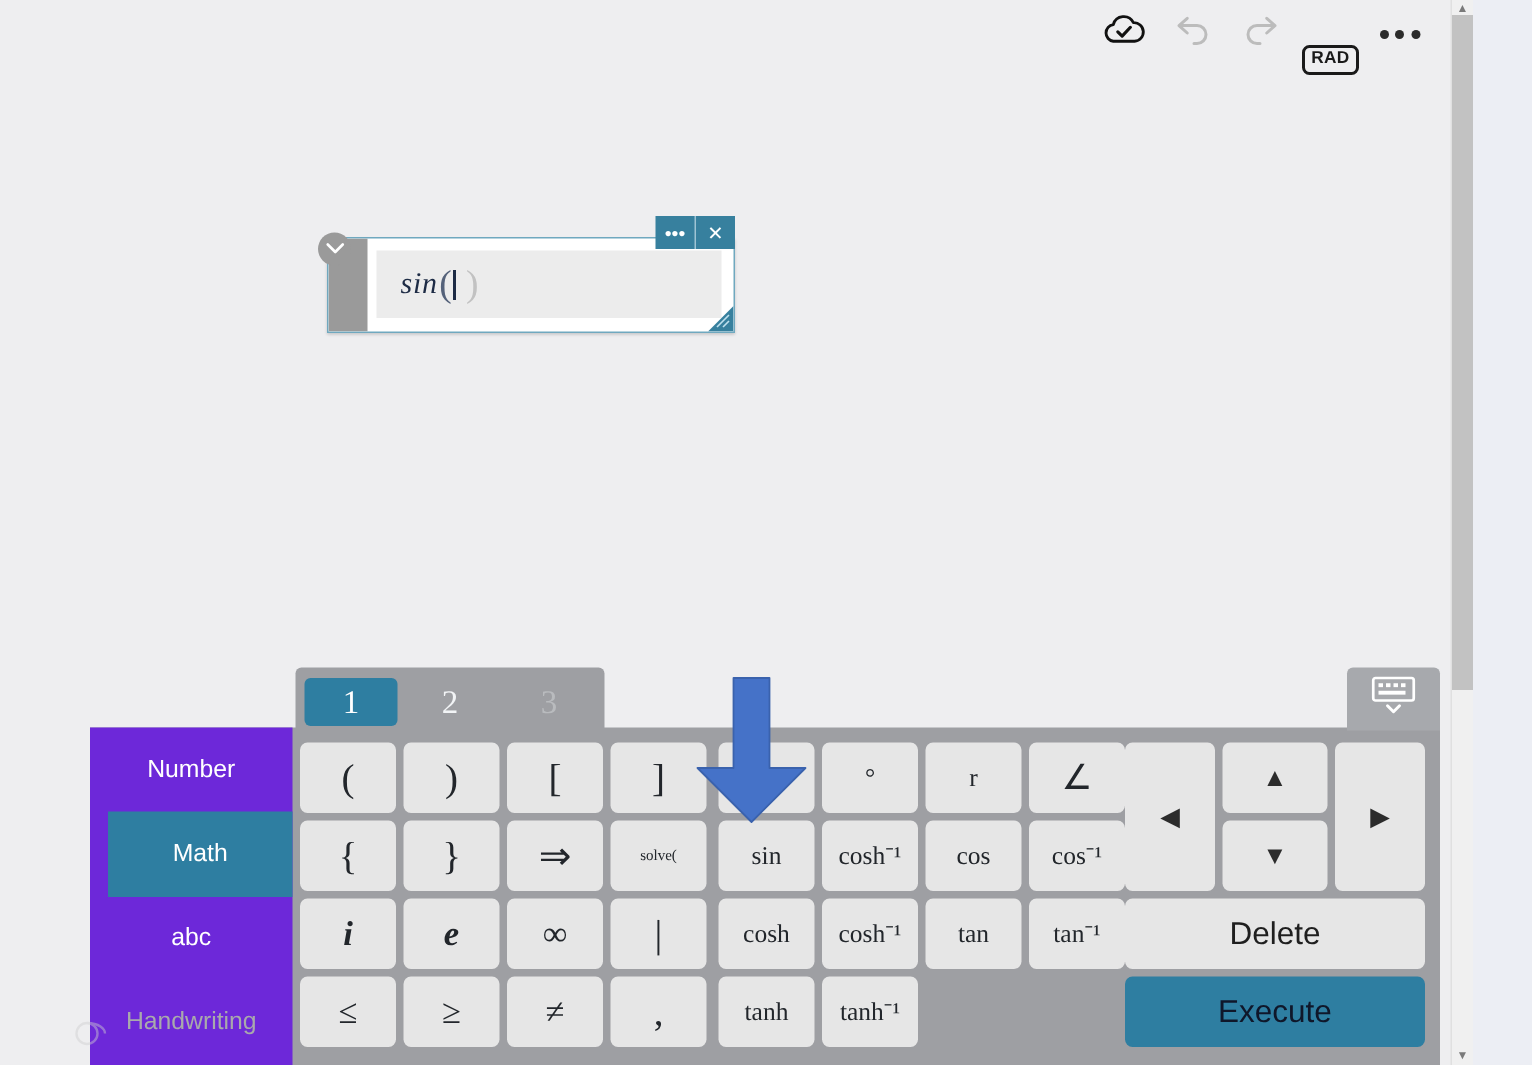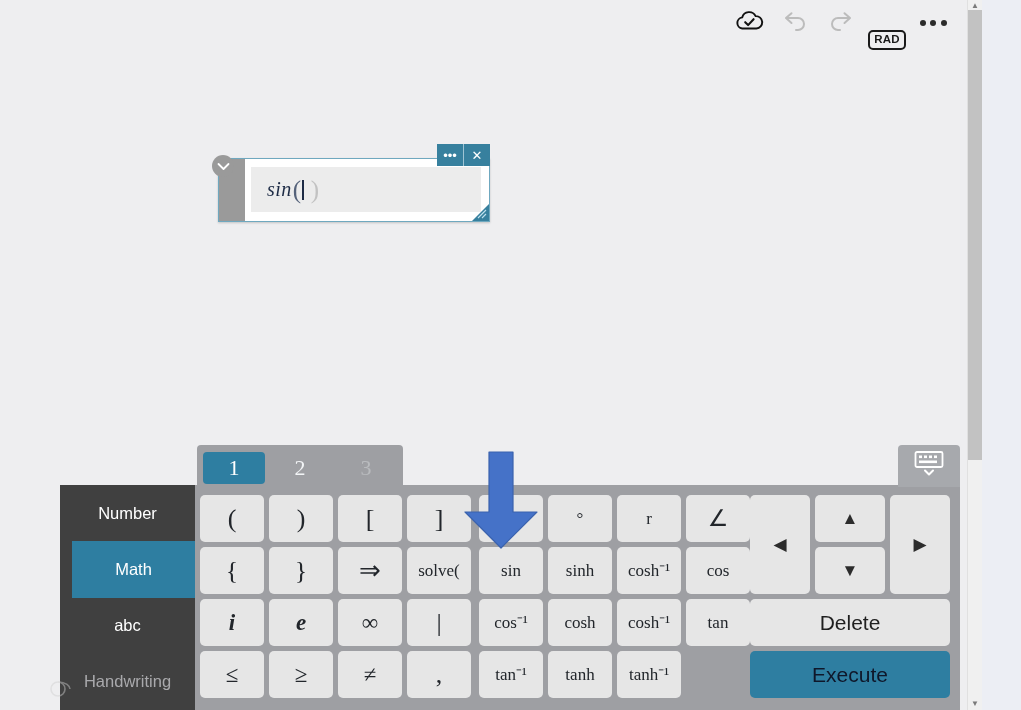--- a/index.html
+++ b/index.html
@@ -251,21 +251,21 @@
     cursor: pointer;
   }
 
   
   #kb-sidebar {
     position: absolute;
     left: 0;
     top: 0;
     width: 135px;
     height: 225px;
-    background: #404040;
+    background: #6d28d9;
     display: flex;
     flex-direction: column;
   }
   .kb-side-item {
     flex: 1 1 0;
     display: flex;
     align-items: center;
     justify-content: center;
     color: #ffffff;
     font-size: 16.5px;
@@ -327,21 +327,21 @@
   }
   .key.italic-bold {
     font-style: italic;
     font-weight: bold;
     font-size: 23px;
   }
   .key.word {
     font-size: 17px;
   }
   .key.small {
-    font-size: 17px;
+    font-size: 10px;
   }
 
   
   #kb-cmd {
     position: absolute;
     left: 690px;
     top: 10px;
     width: 200px;
   }
   #kb-arrows {
@@ -572,21 +572,20 @@
         <div class="key sym-med">≠</div>
         <div class="key sym-big">,</div>
       </div>
 
     <div id="kb-right-grid">
         <div class="key word"></div>
         <div class="key word">°</div>
         <div class="key word">r</div>
         <div class="key sym-med">∠</div>
         <div class="key word">sin</div>
-        <div class="key word">sinh</div>
         <div class="key word">cosh⁻¹</div>
         <div class="key word">cos</div>
         <div class="key word">cos⁻¹</div>
         <div class="key word">cosh</div>
         <div class="key word">cosh⁻¹</div>
         <div class="key word">tan</div>
         <div class="key word">tan⁻¹</div>
         <div class="key word">tanh</div>
         <div class="key word">tanh⁻¹</div>
       </div>

